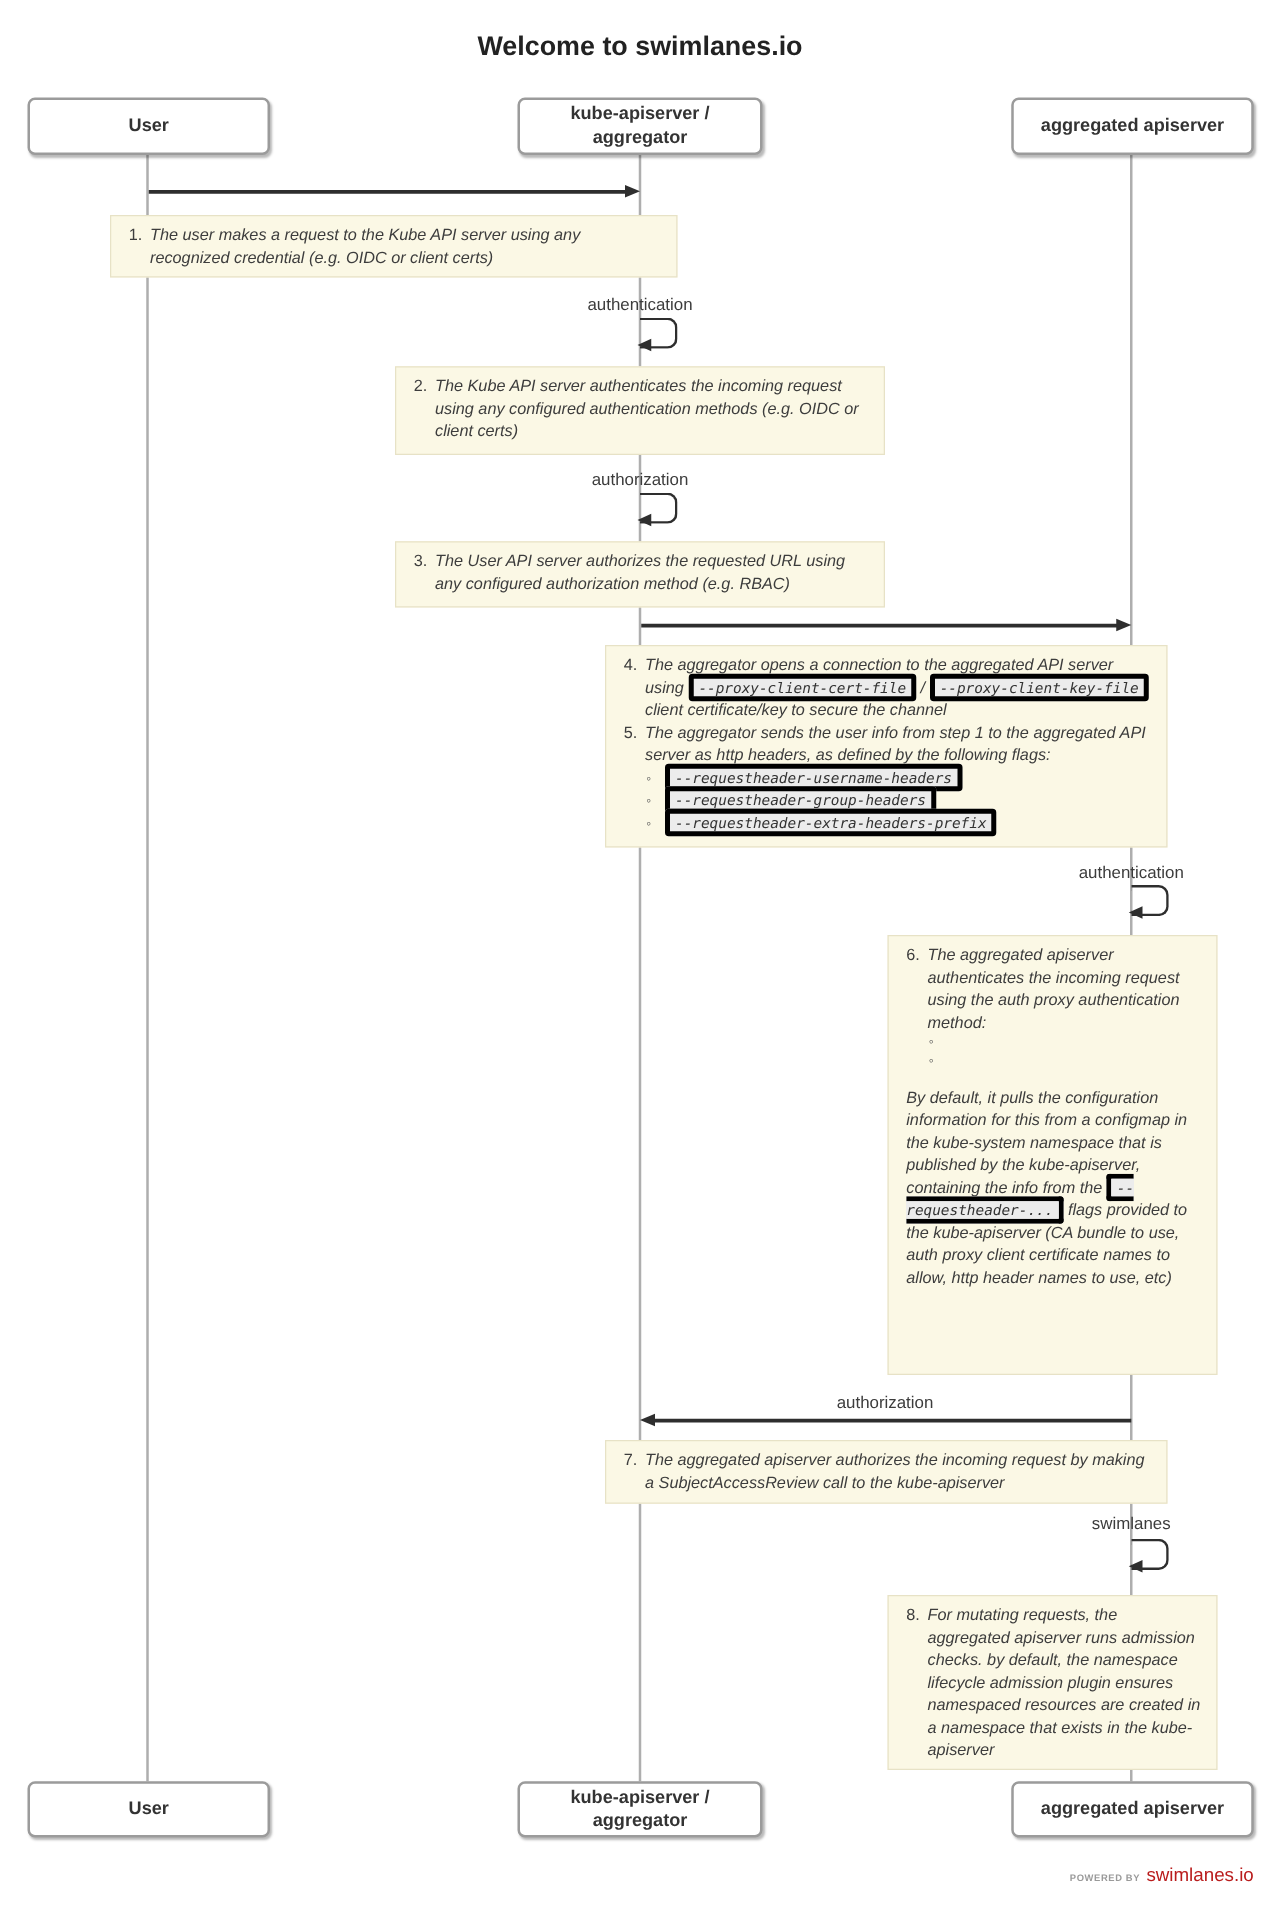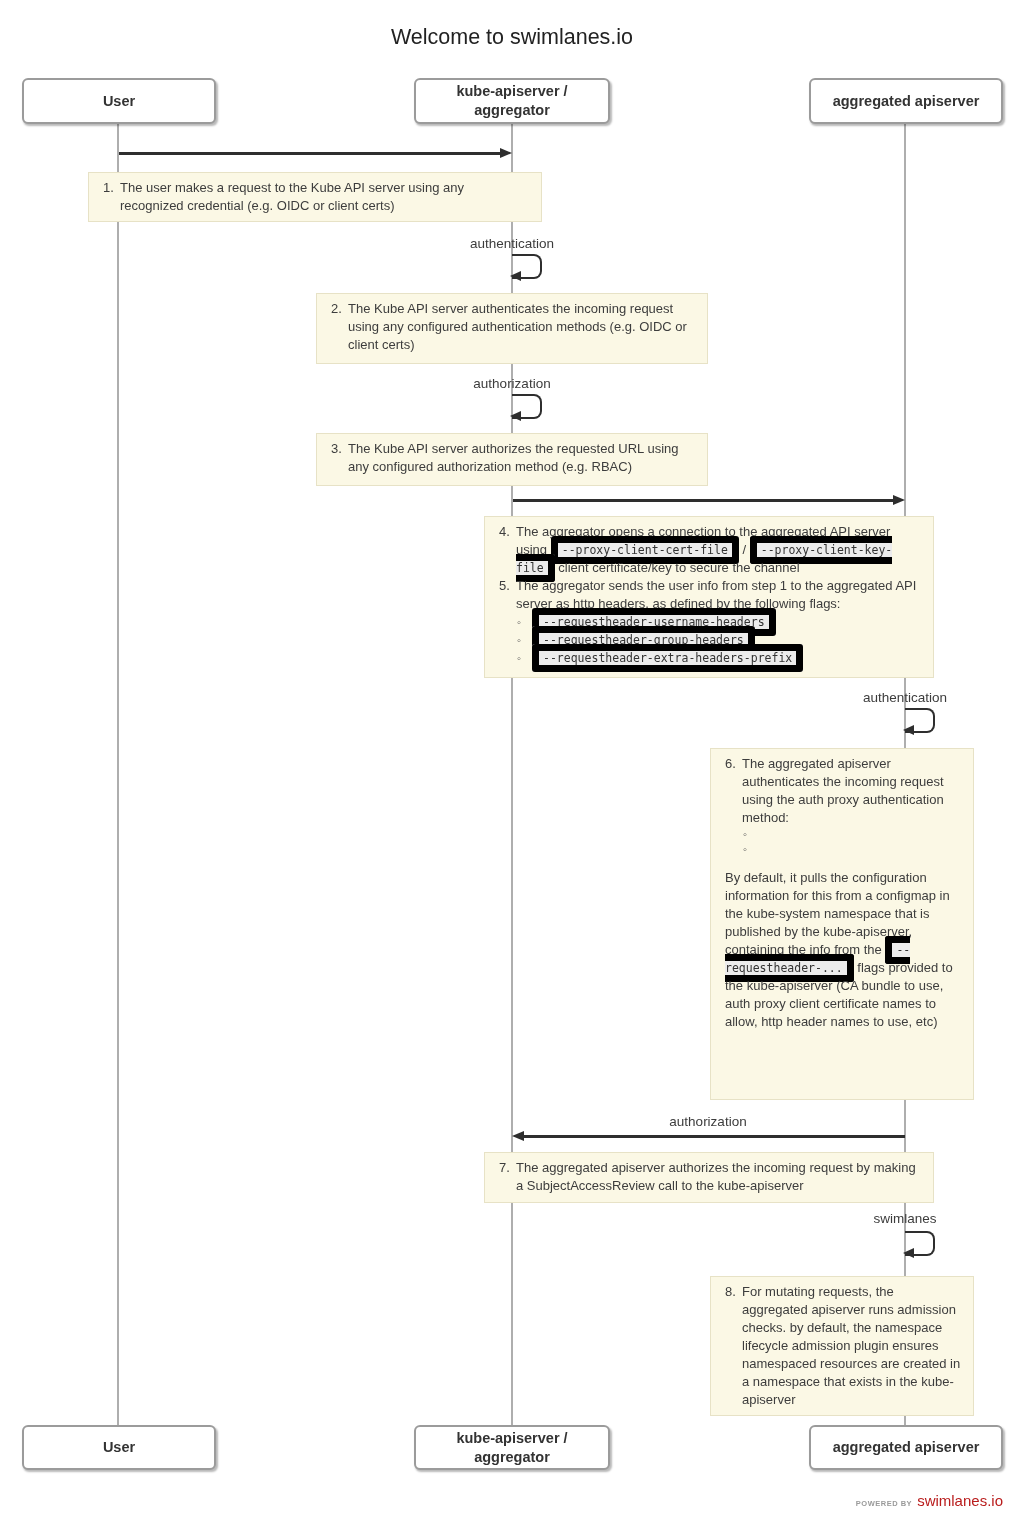--- a/index.html
+++ b/index.html
@@ -2,44 +2,44 @@
 <html><head>
 <meta charset="utf-8">
 <style>
   html,body { margin:0; padding:0; background:#ffffff; }
   .canvas {
     position:relative; width:1024px; height:1532px; background:#ffffff;
     font-family:"Liberation Sans", sans-serif; color:#3d3d3d; overflow:hidden;
   }
   .title {
     position:absolute; left:0; right:0; top:25px; text-align:center;
-    font-size:21.5px; font-weight:normal; color:#222;
+    font-size:21.5px; font-weight:bold; color:#222;
   }
   .lifeline { position:absolute; top:123px; height:1302px; width:2px; background:#aeaeae; z-index:1; }
   .actor {
     position:absolute; height:46px; box-sizing:border-box; background:#fff;
     border:2px solid #9b9b9b; border-radius:6px;
     box-shadow:1.5px 2px 2px rgba(0,0,0,0.28);
     display:flex; flex-direction:column; align-items:center; justify-content:center;
     font-weight:bold; font-size:14.5px; color:#333; z-index:5; line-height:1.3; text-align:center;
   }
   .note {
     position:absolute; box-sizing:border-box; background:#fbf8e5; border:1px solid #e7e2c6;
     padding:6px 10px 6px 14px; font-size:13px; line-height:1.38; color:#3d3d3d; z-index:3;
   }
   .nrow { display:flex; align-items:baseline; }
   .nrow.para { display:block; }
   .nrow.spacer { height:12px; }
   .num { flex:none; width:13px; margin-right:4px; }
-  .ntext { flex:1 1 auto; min-width:0; }
+  .ntext { flex:1 1 auto; min-width:0;font-style:italic; }
   .nrow.bullet { padding-left:18px; }
   .marker { flex:none; width:9px; margin-right:6px; font-size:11px; color:#555; }
   .code {
     font-family:"DejaVu Sans Mono", monospace; font-size:11.5px; color:#333;
-    background:#ececec; border:7px solid #000000; border-radius:3px; padding:0 4px;margin-top:12px;
+    background:#ececec; border:4px solid #000000; border-radius:3px; padding:0 4px;margin-top:12px;
   }
   .hline { position:absolute; height:2.5px; background:#2e2e2e; z-index:4; }
   .ahead { position:absolute; width:0; height:0; z-index:4; }
   .ahead.right { border-left:12px solid #2e2e2e; border-top:5.5px solid transparent; border-bottom:5.5px solid transparent; }
   .ahead.left  { border-right:12px solid #2e2e2e; border-top:5.5px solid transparent; border-bottom:5.5px solid transparent; }
   .msg-label { position:absolute; width:160px; font-size:13.5px; color:#3c3c3c; text-align:center; z-index:4; }
   .selfloop {
     position:absolute; width:30px; height:25px; box-sizing:border-box;
     border:2.5px solid #2e2e2e; border-left:none; border-radius:0 8px 8px 0; z-index:4;
   }
@@ -94,21 +94,21 @@
     </div>
 
   <div class="msg-label" style="left:432px; top:376px;">authorization</div>
   <div class="selfloop" style="left:512px; top:394px;">
     <span class="ahead"></span>
   </div>
 
   <div class="note" style="left:316px; top:433px; width:392px; min-height:53px;">
       <div class="nrow item">
         <span class="num">3.</span>
-        <span class="ntext"><span>The Kube API server authorizes the requested URL using any configured authorization method (e.g. RBAC)</span></span>
+        <span class="ntext"><span>The User API server authorizes the requested URL using any configured authorization method (e.g. RBAC)</span></span>
       </div>
     </div>
 
   <div class="hline" style="left:513px; top:499px; width:381px;"></div>
   <div class="ahead right" style="left:893px; top:495px;"></div>
 
   <div class="note" style="left:484px; top:516px; width:450px; min-height:162px;">
       <div class="nrow item">
         <span class="num">4.</span>
         <span class="ntext"><span>The aggregator opens a connection to the aggregated API server using </span><span class="code">--proxy-client-cert-file</span><span> / </span><span class="code">--proxy-client-key-file</span><span> client certificate/key to secure the channel</span></span>

